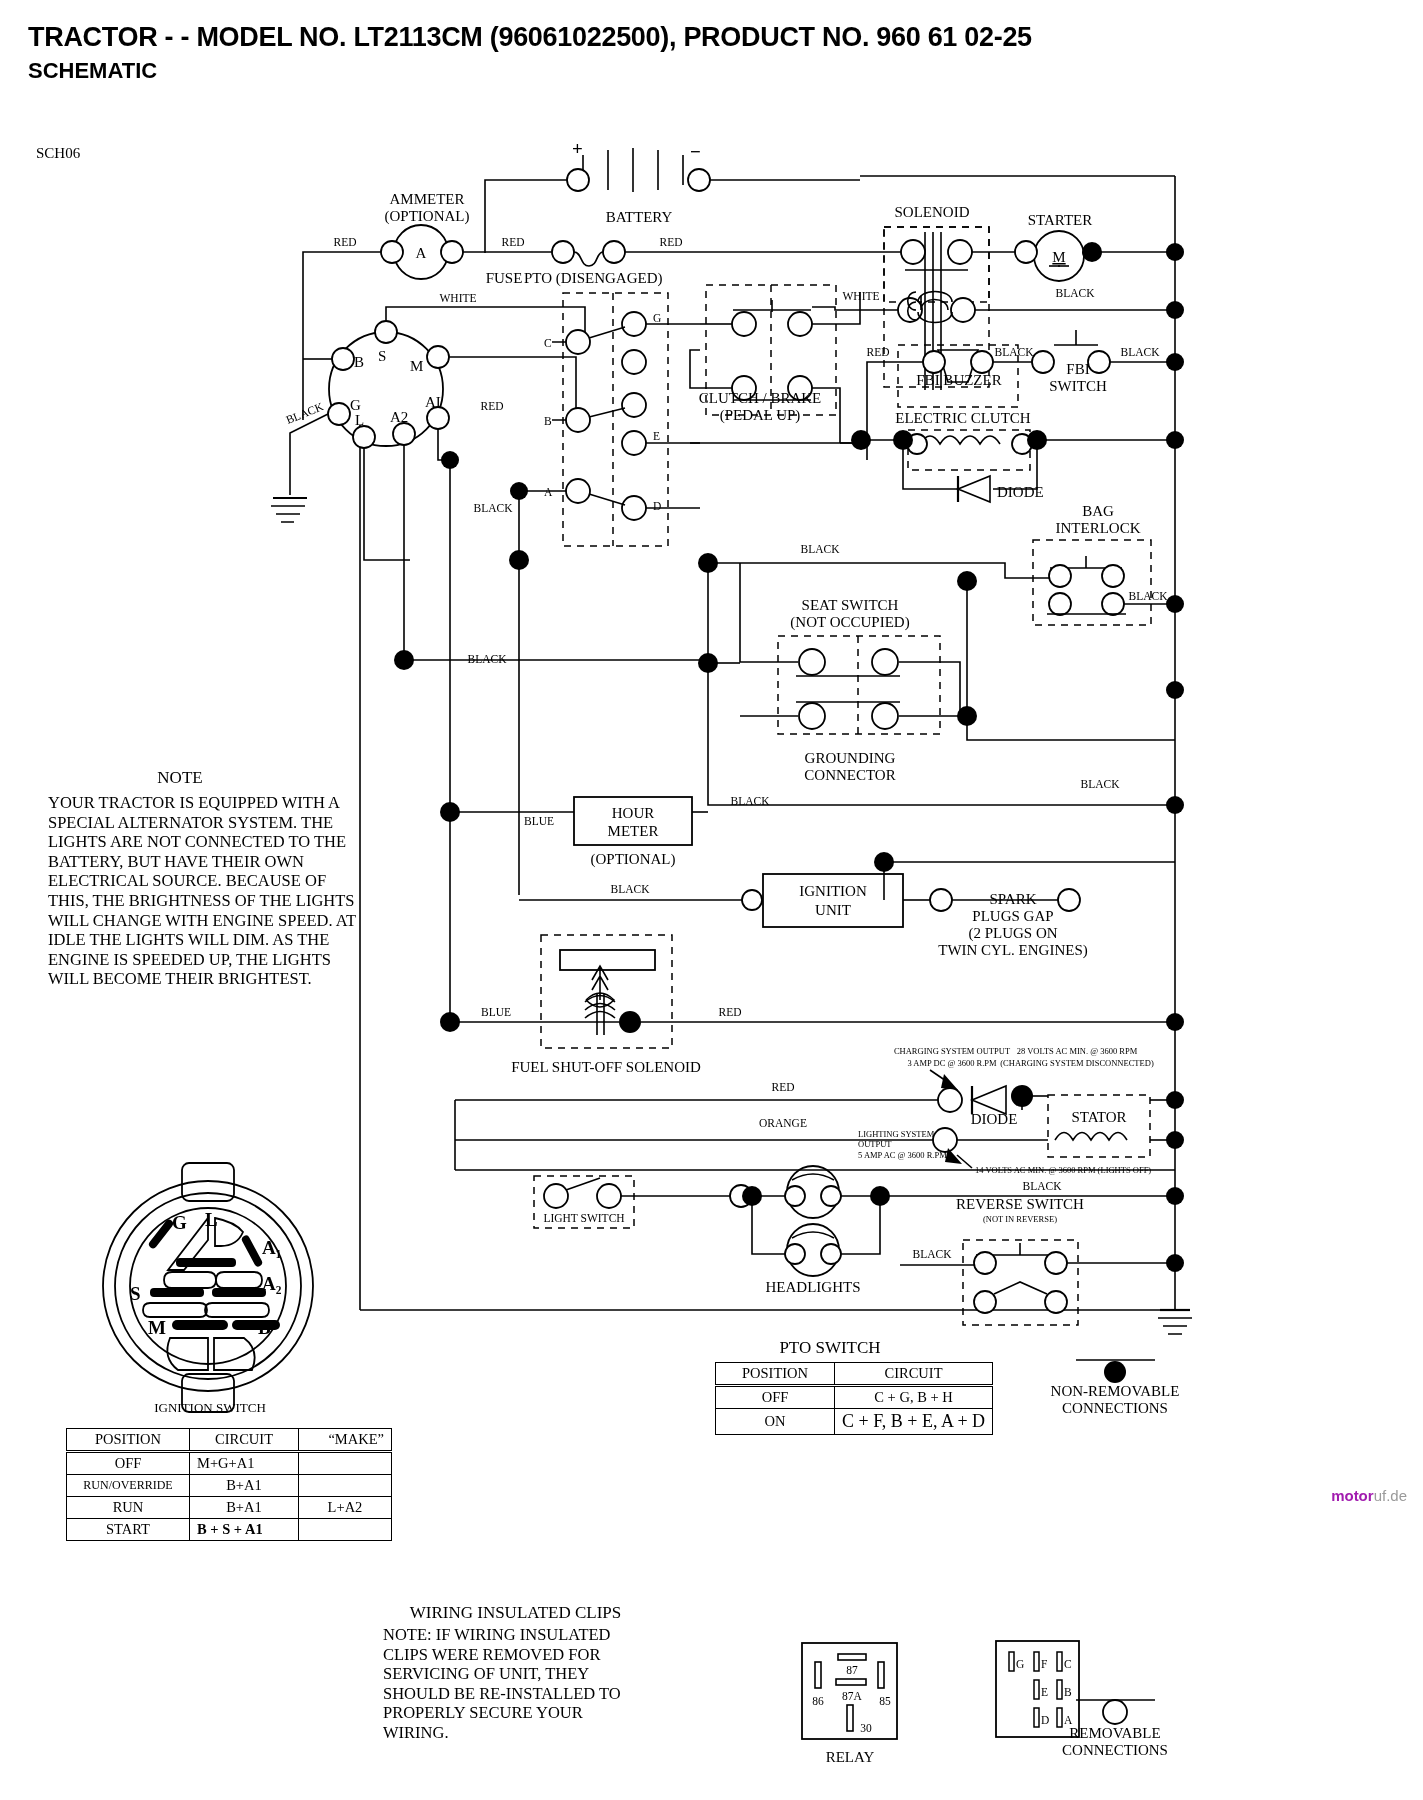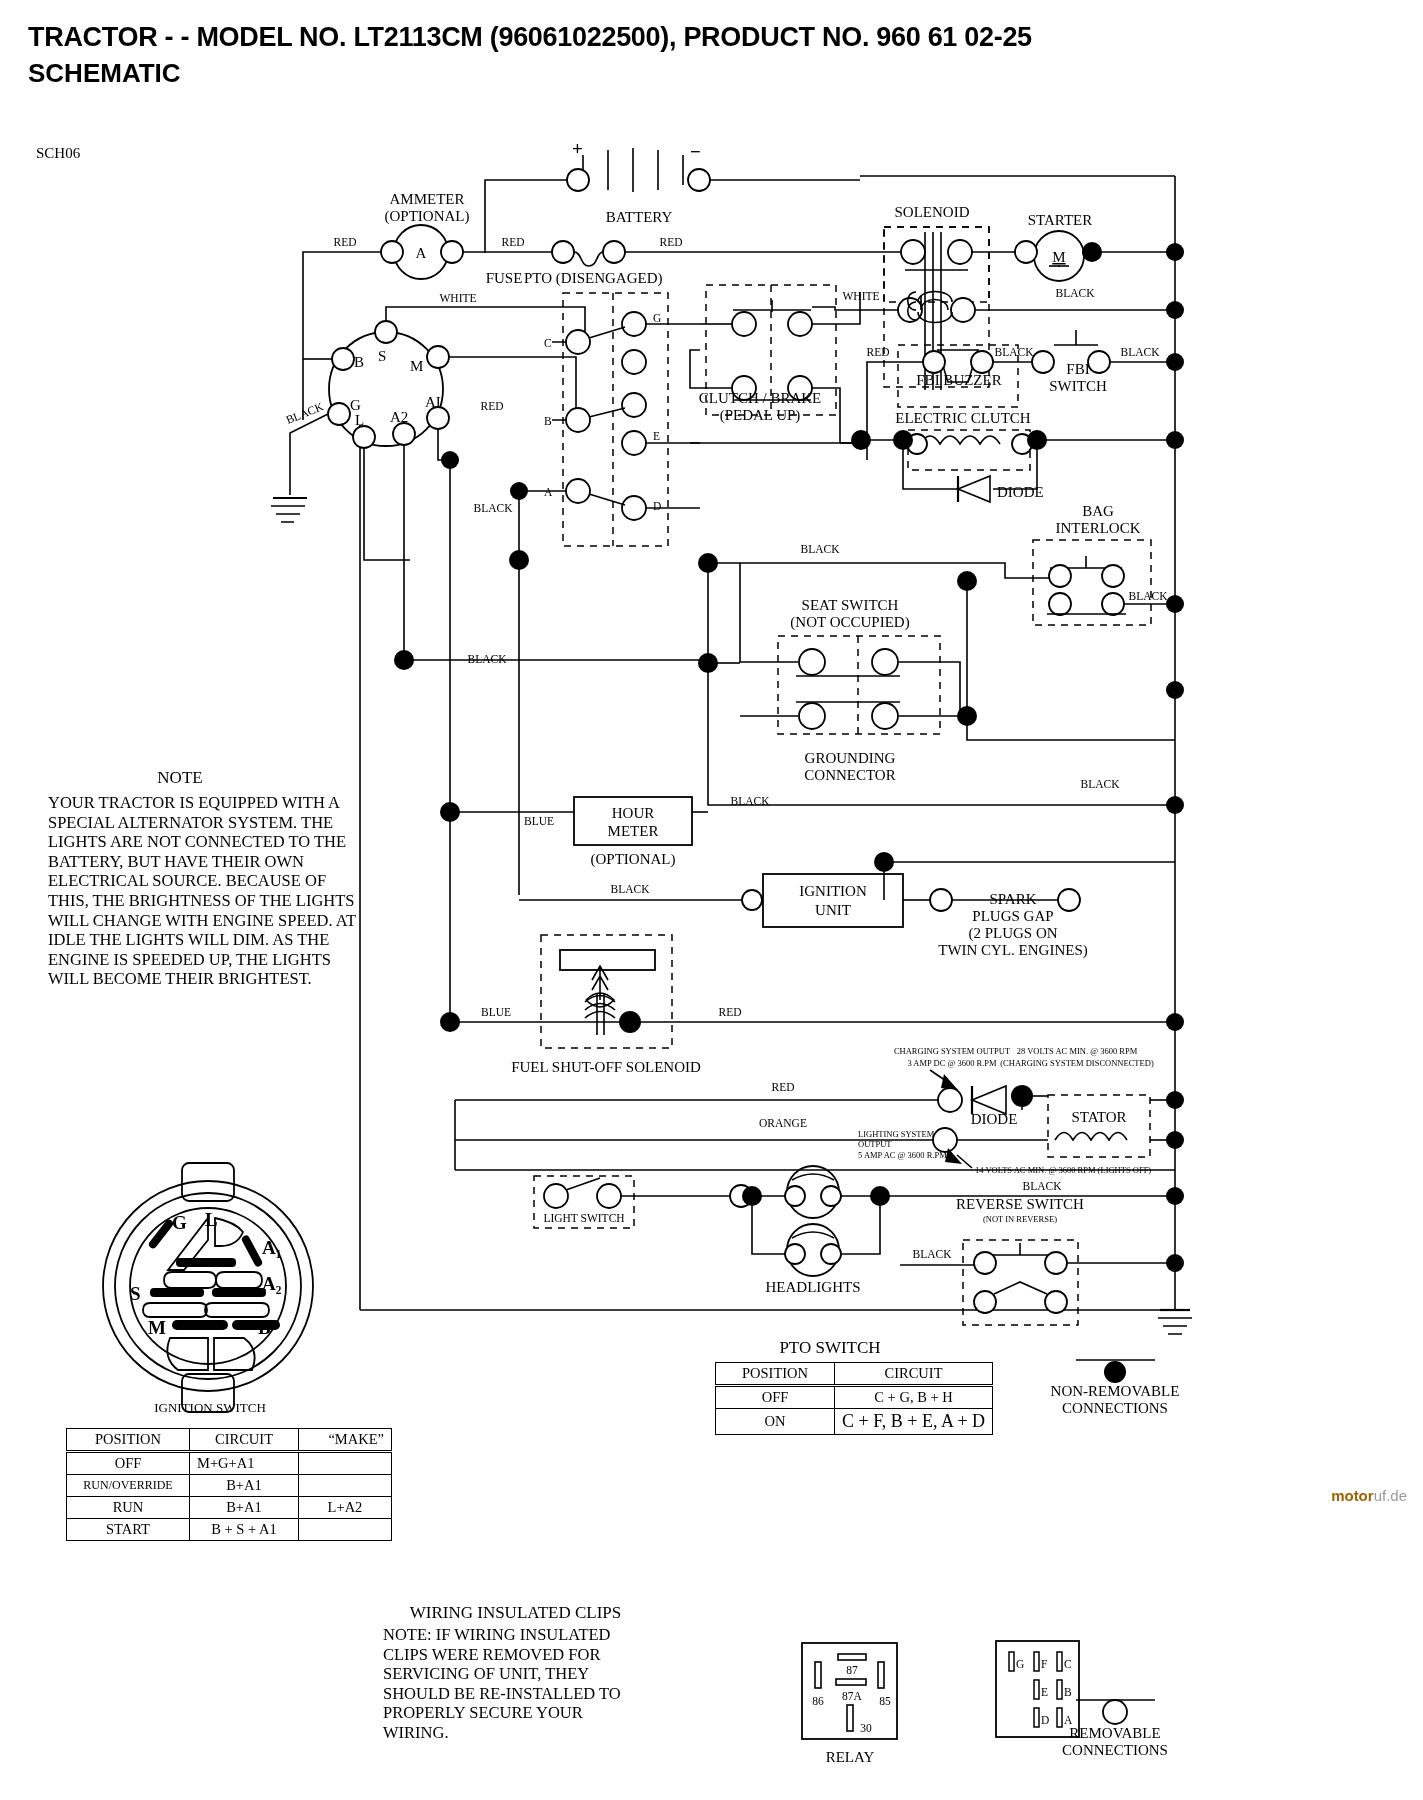--- a/index.html
+++ b/index.html
@@ -1,40 +1,40 @@
 <!DOCTYPE html>
 <html><head>
 <meta charset="utf-8">
 <style>
   html,body{margin:0;padding:0;background:#fff;}
   body{width:1423px;height:1800px;position:relative;font-family:"Liberation Serif",serif;color:#000;overflow:hidden;}
   #sheet{position:absolute;left:0;top:0;width:1423px;height:1512px;}
   .ttl{position:absolute;font-family:"Liberation Sans",sans-serif;font-weight:bold;}
   #title1{left:28px;top:22px;font-size:27px;letter-spacing:-0.3px;white-space:nowrap;}
-  #title2{left:28px;top:58px;font-size:26px;}
+  #title2{left:28px;top:58px;font-size:22px;}
   #schcode{position:absolute;left:36px;top:145px;font-size:15px;font-family:"Liberation Serif",serif;}
   svg{position:absolute;left:0;top:0;}
   text{font-family:"Liberation Serif",serif;fill:#000;}
   .lbl{font-size:15px;}
   .lbl-sm{font-size:11.5px;}
   .lbl-xs{font-size:8.5px;}
   .ctr{text-anchor:middle;}
   .wire{stroke:#000;stroke-width:1.6;fill:none;}
   .wire2{stroke:#000;stroke-width:2.2;fill:none;}
   .dash{stroke:#000;stroke-width:1.5;fill:none;stroke-dasharray:7 6;}
   .term{fill:#fff;stroke:#000;stroke-width:1.8;}
   .node{fill:#000;}
   .bx{fill:none;stroke:#000;stroke-width:1.8;}
   table{border-collapse:collapse;position:absolute;font-size:14.5px;padding-left:29px;}
   table td{border:1px solid #000;padding:2px 7px;text-align:center;white-space:nowrap;}
   .tbl-hd td{border-bottom:3px double #000;}
   .notep{position:absolute;font-size:16.5px;line-height:19.6px;}
   .cap{position:absolute;text-align:center;}
   #wm{position:absolute;right:16px;bottom:8px;font-family:"Liberation Sans",sans-serif;font-size:15px;color:#9a9a9a;}
-  #wm b{color:#a16207;}
+  #wm b{color:#a21caf;}
 </style>
 </head>
 <body>
 
 <div id="sheet">
 
   <div class="ttl" id="title1">TRACTOR - - MODEL NO. LT2113CM (96061022500), PRODUCT NO. 960 61 02-25</div>
   <div class="ttl" id="title2">SCHEMATIC</div>
   <div id="schcode">SCH06</div>
 
@@ -497,21 +497,21 @@
       <td>B+A1</td>
       <td></td>
     </tr>
     <tr>
       <td>RUN</td>
       <td>B+A1</td>
       <td>L+A2</td>
     </tr>
     <tr>
       <td>START</td>
-      <td style="text-align:center;">B + S + A1</td>
+      <td style="text-align:left;font-weight:bold;">B + S + A1</td>
       <td></td>
     </tr>
   </tbody>
     </table>
 
   <div class="cap" style="left:383px;top:1603px;width:265px;font-size:17px;">WIRING INSULATED CLIPS</div>
   <div class="notep" style="left:383px;top:1625px;width:268px;font-size:16.5px;">NOTE:  IF WIRING INSULATED CLIPS WERE REMOVED FOR SERVICING OF UNIT, THEY SHOULD BE RE-INSTALLED TO PROPERLY SECURE YOUR WIRING.</div>
 
   <div class="cap" style="left:700px;top:1338px;width:260px;font-size:17px;">PTO SWITCH</div>
   <table style="left:715px;top:1362px;">

